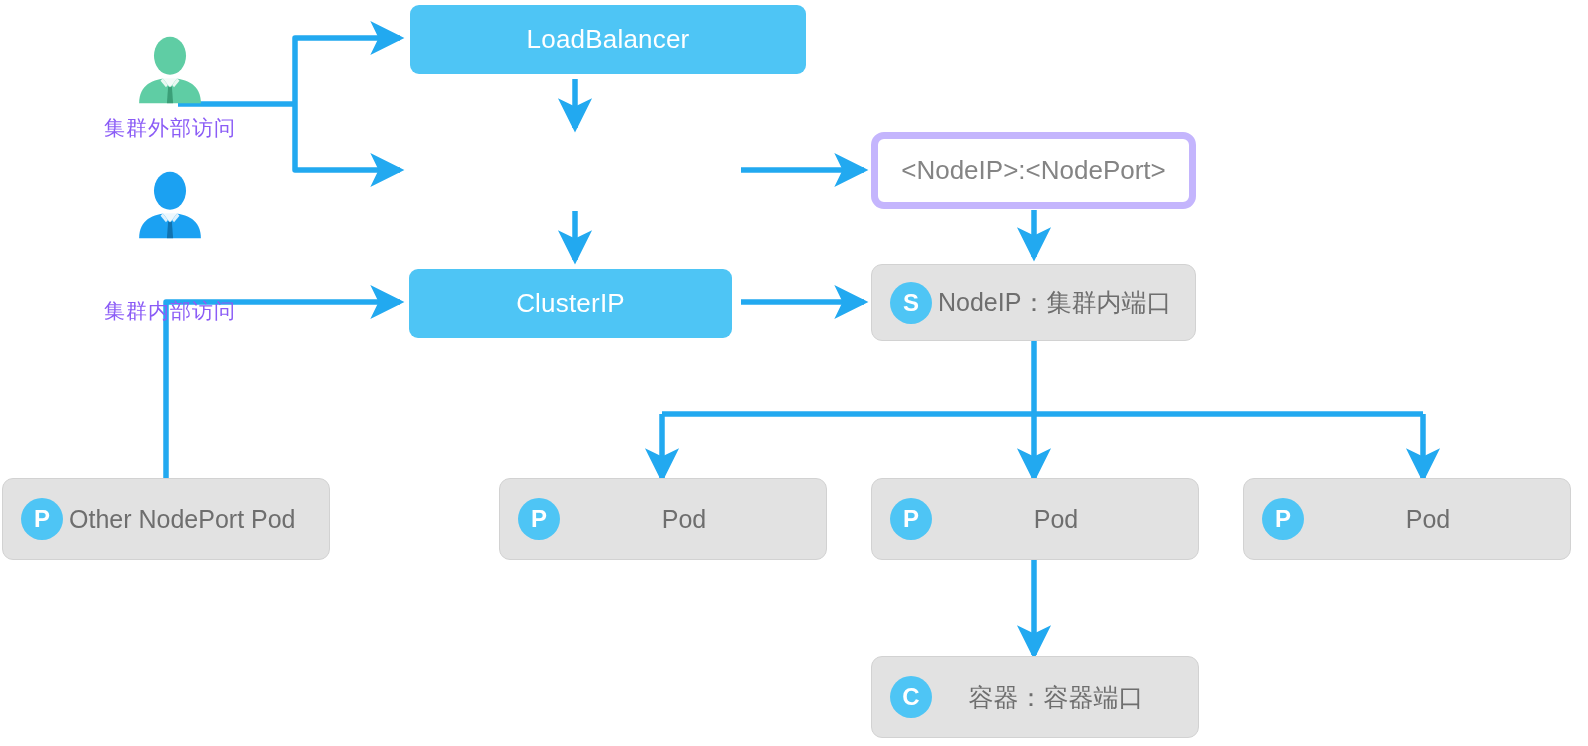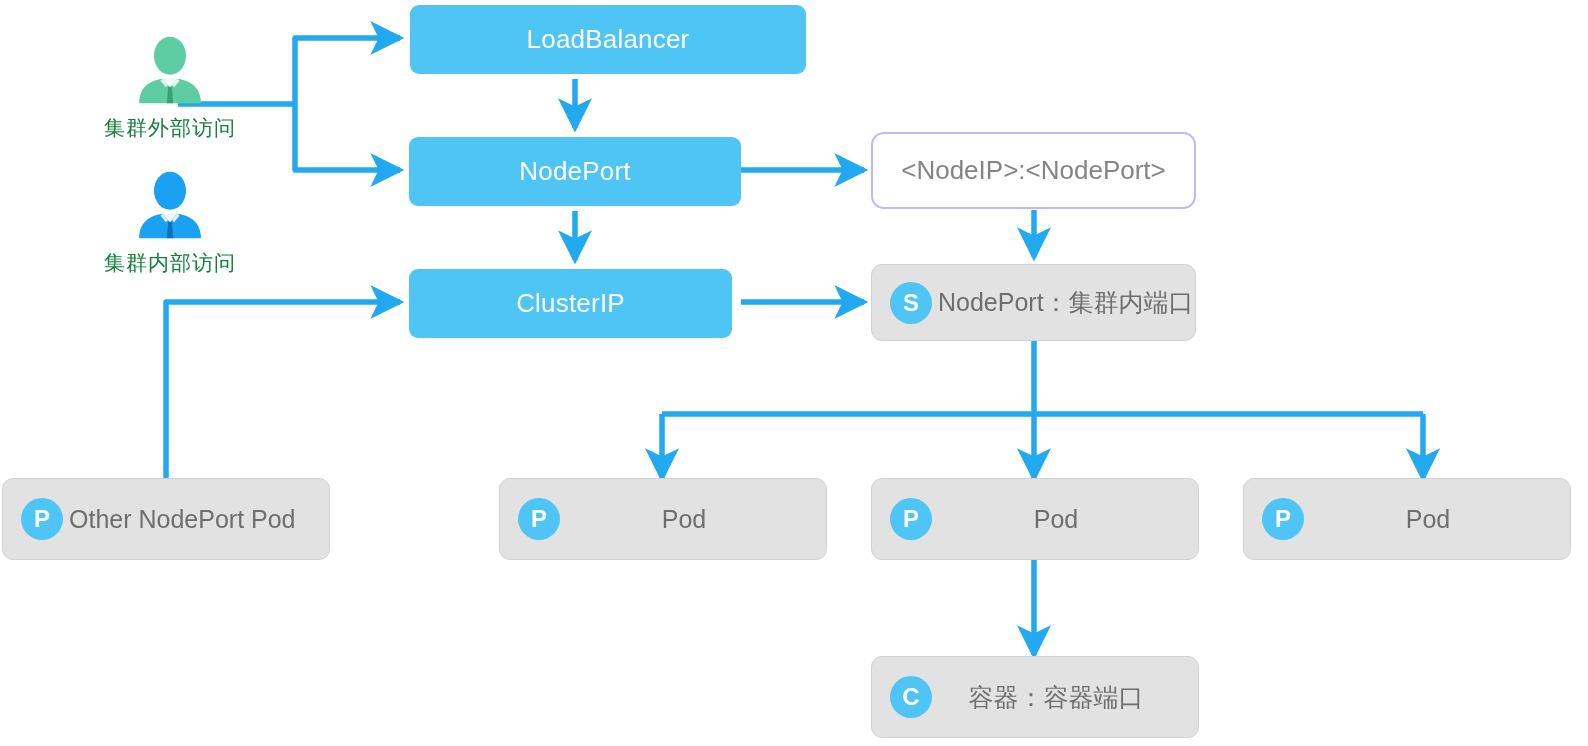--- a/index.html
+++ b/index.html
@@ -39,21 +39,21 @@
     font-size: 26px;
     letter-spacing: 0.2px;
     box-sizing: border-box;
     z-index: 3;
   }
 
   
   .outline-box {
     position: absolute;
     background: #ffffff;
-    border: 2px solid #c4b5fd;
+    border: 7px solid #c4b5fd;
     border-radius: 13px;
     display: flex;
     align-items: center;
     justify-content: center;
     color: #848484;
     font-size: 26px;
     box-sizing: border-box;
     z-index: 3;
   }
 
@@ -104,21 +104,21 @@
   .actor {
     position: absolute;
     z-index: 3;
     display: flex;
     flex-direction: column;
     align-items: center;
   }
   .actor-label {
     margin-top: 6px;
     font-size: 21px;
-    color: #15803d;
+    color: #8b5cf6;
     white-space: nowrap;
     letter-spacing: 1px;
   }
 </style>
 </head>
 <body>
 
 <div id="canvas">
 
   <svg id="edges" viewBox="0 0 1588 746" xmlns="http://www.w3.org/2000/svg">
@@ -161,51 +161,48 @@
       <ellipse cx="32" cy="20" rx="13.5" ry="16" fill="#5fcda4"></ellipse>
       <path d="M6 60 C6 45 17 39 32 39 C47 39 58 45 58 60 Z" fill="#5fcda4"></path>
       <path d="M26 39 L32 47 L38 39 L34 37 L30 37 Z" fill="#ffffff" opacity="0.92"></path>
       <path d="M30.4 46 L33.6 46 L34.6 60 L29.4 60 Z" fill="#2f8f69" opacity="0.75"></path>
       <path d="M26 39 L30.2 44.6 L28.6 46.6 L24 41 Z" fill="#ffffff" opacity="0.85"></path>
       <path d="M38 39 L33.8 44.6 L35.4 46.6 L40 41 Z" fill="#ffffff" opacity="0.85"></path>
     </svg>
     <span class="actor-label">集群外部访问</span>
   </div>
 
-  <div class="actor" style="left:104px; top:167px;">
+  <div class="actor" style="left:104px; top:167px;gap:48px;">
     <svg width="76" height="76" viewBox="0 0 64 64">
       <ellipse cx="32" cy="20" rx="13.5" ry="16" fill="#1ba1f2"></ellipse>
       <path d="M6 60 C6 45 17 39 32 39 C47 39 58 45 58 60 Z" fill="#1ba1f2"></path>
       <path d="M26 39 L32 47 L38 39 L34 37 L30 37 Z" fill="#ffffff" opacity="0.92"></path>
       <path d="M30.4 46 L33.6 46 L34.6 60 L29.4 60 Z" fill="#0b5f95" opacity="0.7"></path>
       <path d="M26 39 L30.2 44.6 L28.6 46.6 L24 41 Z" fill="#ffffff" opacity="0.85"></path>
       <path d="M38 39 L33.8 44.6 L35.4 46.6 L40 41 Z" fill="#ffffff" opacity="0.85"></path>
     </svg>
     <span class="actor-label">集群内部访问</span>
   </div>
 
   <div class="svc-box" style="left:388px; top:5px; width:396px; height:69px;margin-left:22px;">
     <span>LoadBalancer</span>
   </div>
 
-  <div class="svc-box" style="left:409px; top:137px; width:332px; height:69px;">
-    <span>NodePort</span>
-  </div>
 
   <div class="svc-box" style="left:409px; top:269px; width:323px; height:69px;">
     <span>ClusterIP</span>
   </div>
 
   <div class="outline-box" style="left:871px; top:132px; width:325px; height:77px;">
     <span>&lt;NodeIP&gt;:&lt;NodePort&gt;</span>
   </div>
 
   <div class="grey-box hug" style="left:871px; top:264px; width:325px; height:77px;">
     <span class="badge">S</span>
-    <span class="gb-label">NodePort：集群内端口</span>
+    <span class="gb-label">NodeIP：集群内端口</span>
   </div>
 
   <div class="grey-box hug" style="left:2px; top:478px; width:328px; height:82px;">
     <span class="badge">P</span>
     <span class="gb-label">Other NodePort Pod</span>
   </div>
 
   <div class="grey-box centered" style="left:499px; top:478px; width:328px; height:82px;">
     <span class="badge" style="z-index:2;">P</span>
     <span class="gb-label">Pod</span>

